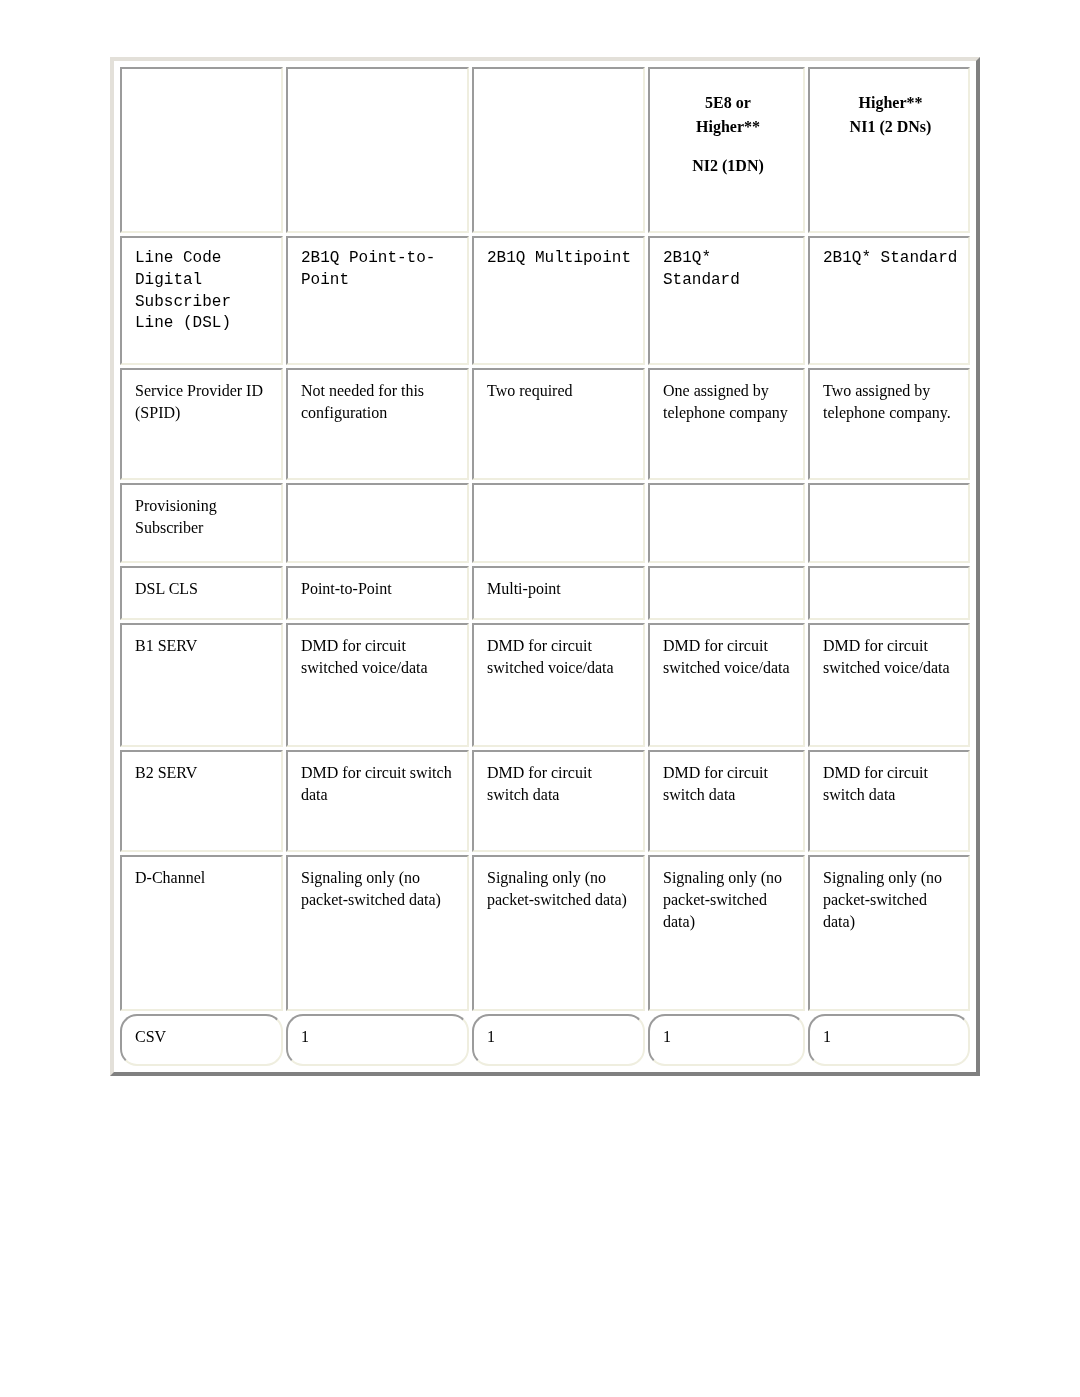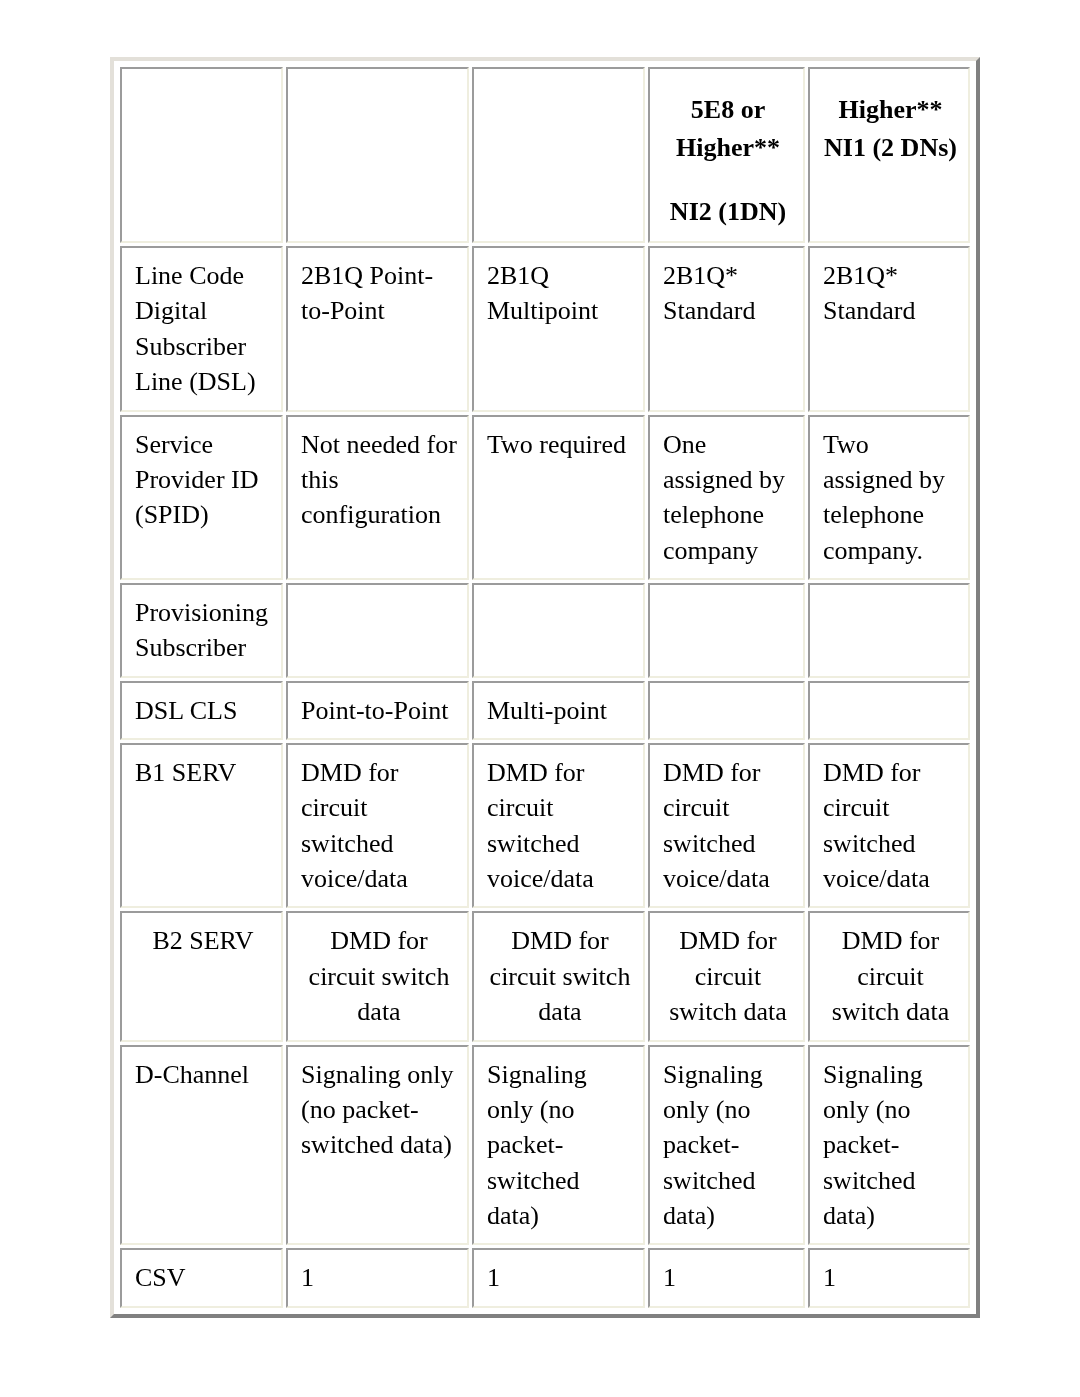--- a/index.html
+++ b/index.html
@@ -48,21 +48,21 @@
 
   table.cmp td {
     
     border-top: 2px solid #9b9b9b;
     border-left: 2px solid #9b9b9b;
     border-right: 2px solid #efeedf;
     border-bottom: 2px solid #efeedf;
     background: #ffffff;
     vertical-align: top;
     padding: 10px 10px 10px 13px;
-    font-size: 26px;
+    font-size: 16px;
     line-height: 1.36;
     color: #000000;
   }
 
   
   col.c0 { width: 163px; }
   col.c1 { width: 183px; }
   col.c2 { width: 173px; }
   col.c3 { width: 157px; }
   col.c4 { width: 162px; }
@@ -82,29 +82,29 @@
     display: block;
     height: 0.95em;
   }
 
   
   td.v-center {
     vertical-align: middle;
   }
 
   
-  tr.r-linecode td { height: 105px; }
+  tr.r-linecode td { height: 105px; font-family: Liberation Mono, monospace; }
   tr.r-spid td     { height: 88px; }
   tr.r-dn td       { height: 100px; }
   tr.r-prov td     { height: 56px; }
   tr.r-dslcls td   { height: 30px; }
   tr.r-b1 td       { height: 100px; }
-  tr.r-b2 td       { height: 78px; text-align: center; }
+  tr.r-b2 td       { height: 78px; }
   tr.r-dchan td    { height: 132px; }
-  tr.r-csv td      { height: 28px; }
+  tr.r-csv td      { height: 28px; border-radius: 17px; }
   tr.r-csvchl td   { height: 28px; }
   tr.r-csd td      { height: 28px; }
 
   .cell-text { display: block; }
 </style>
 </head>
 <body>
 
 <div class="page">
 

